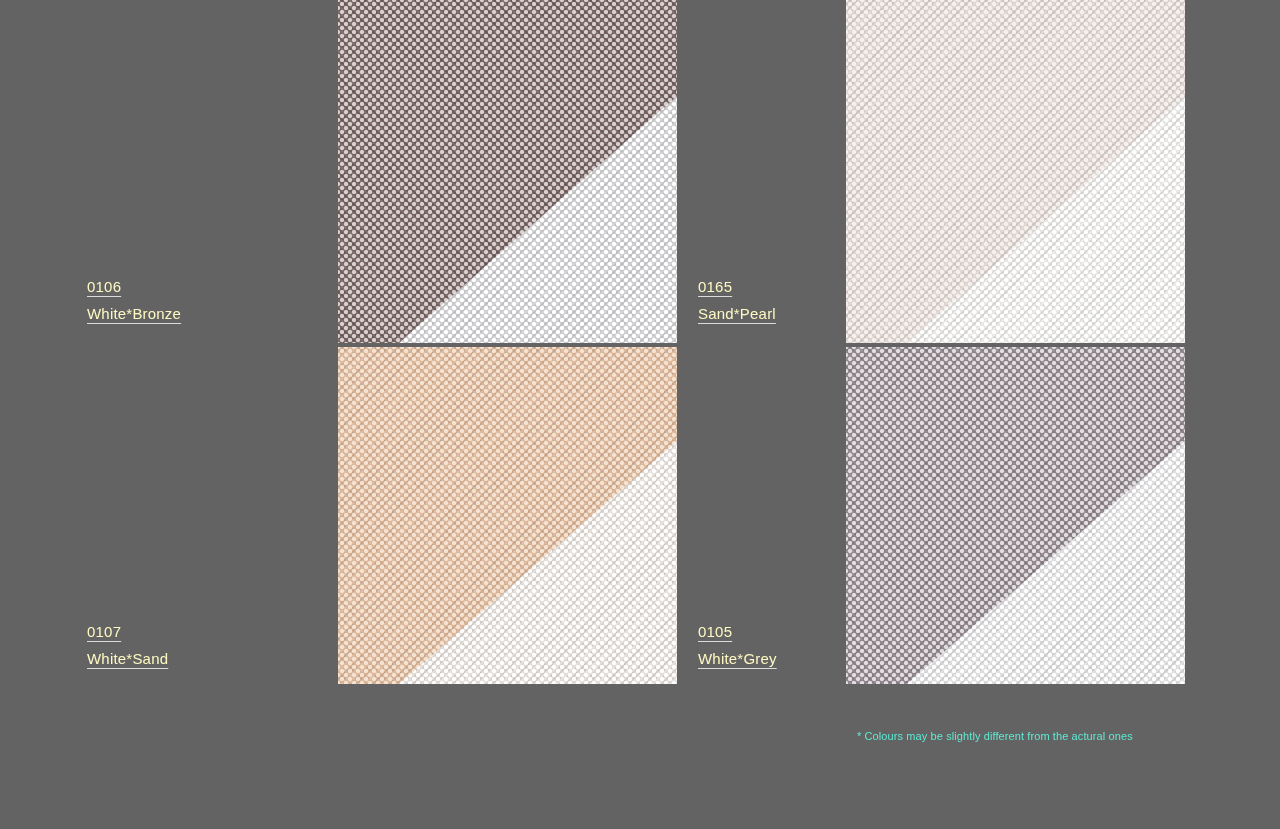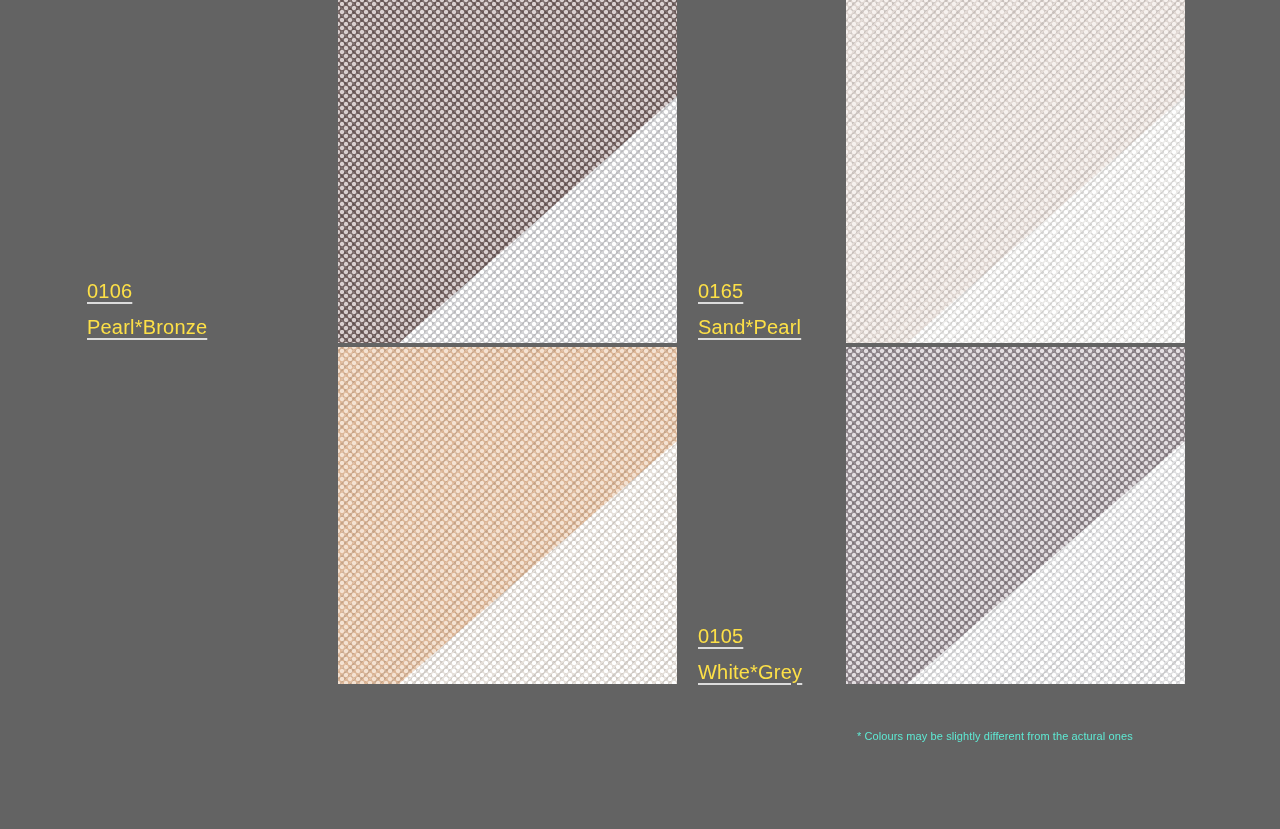--- a/index.html
+++ b/index.html
@@ -73,22 +73,22 @@
         var(--dot) 0 1.7px, rgba(255,255,255,0) 2.6px),
       radial-gradient(circle at 50% 50%,
         var(--dot2) 0 1.2px, rgba(255,255,255,0) 2.0px);
     background-size: 8px 8px, 8px 8px, 8px 8px;
     background-position: 0 0, 4px 4px, 2px 6px;
   }
 
   
   .label {
     position: absolute;
-    color: #fde047;
-    font-size: 20px;
+    color: #fef9c3;
+    font-size: 15px;
     line-height: 1.78;
     letter-spacing: 0.2px;
     white-space: nowrap;
   }
   .label .code,
   .label .name {
     display: block;
     text-decoration: underline;
     text-decoration-color: #dcdcdc;
     text-underline-offset: 4px;
@@ -106,35 +106,39 @@
 <body style="background: rgb(99, 99, 99);">
 
 <div class="page" style="background: rgb(99, 99, 99);">
 
   <div class="swatch" style="left: 338px; top: 0px; width: 339px; height: 343px;">
     <div class="weave front" style="background: rgb(110, 92, 91); --dot: #d9cfcf; --dot2: #6e5c5b;"></div>
     <div class="weave reverse" style="background: rgb(207, 207, 210); --dot: #ffffff; --dot2: #cfcfd2;"></div>
   </div>
   <div class="label" style="left: 87px; top: 274px;">
     <span class="code">0106</span>
-    <span class="name">Pearl*Bronze</span>
+    <span class="name">White*Bronze</span>
   </div>
 
   <div class="swatch" style="left: 846px; top: 0px; width: 339px; height: 343px;">
     <div class="weave front" style="background: rgb(222, 213, 208); --dot: #f6f1ee; --dot2: #ded5d0;"></div>
     <div class="weave reverse" style="background: rgb(233, 232, 230); --dot: #ffffff; --dot2: #e9e8e6;"></div>
   </div>
   <div class="label" style="left: 698px; top: 274px;">
     <span class="code">0165</span>
     <span class="name">Sand*Pearl</span>
   </div>
 
   <div class="swatch" style="left: 338px; top: 347px; width: 339px; height: 337px;">
     <div class="weave front" style="background: rgb(220, 181, 149); --dot: #f4e2d2; --dot2: #dcb595;"></div>
     <div class="weave reverse" style="background: rgb(228, 222, 216); --dot: #ffffff; --dot2: #e4ded8;"></div>
+  </div>
+  <div class="label" style="left: 87px; top: 619px;">
+    <span class="code">0107</span>
+    <span class="name">White*Sand</span>
   </div>
 
   <div class="swatch" style="left: 846px; top: 347px; width: 339px; height: 337px;">
     <div class="weave front" style="background: rgb(139, 129, 135); --dot: #e2dde0; --dot2: #8b8187;"></div>
     <div class="weave reverse" style="background: rgb(222, 222, 224); --dot: #ffffff; --dot2: #dedee0;"></div>
   </div>
   <div class="label" style="left: 698px; top: 619px;">
     <span class="code">0105</span>
     <span class="name">White*Grey</span>
   </div>

